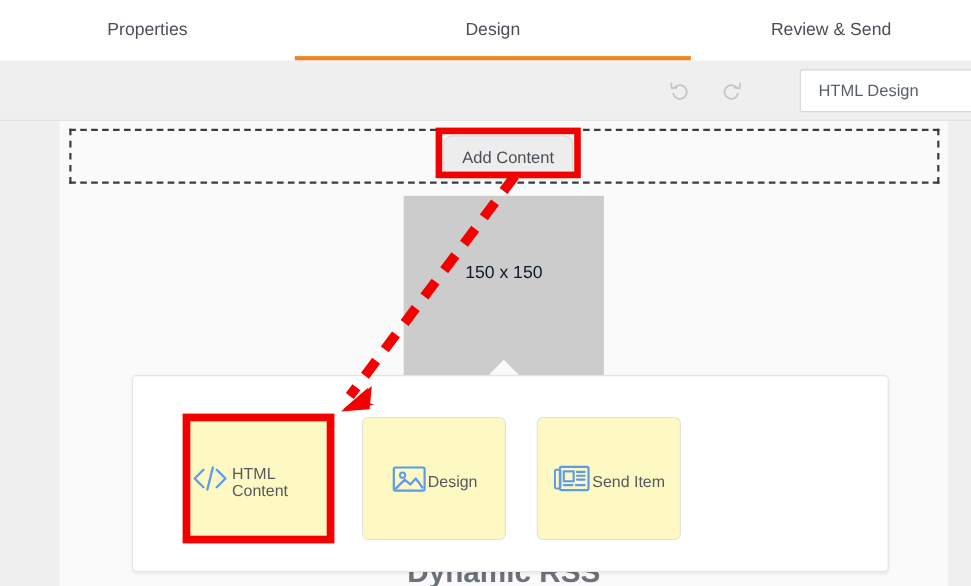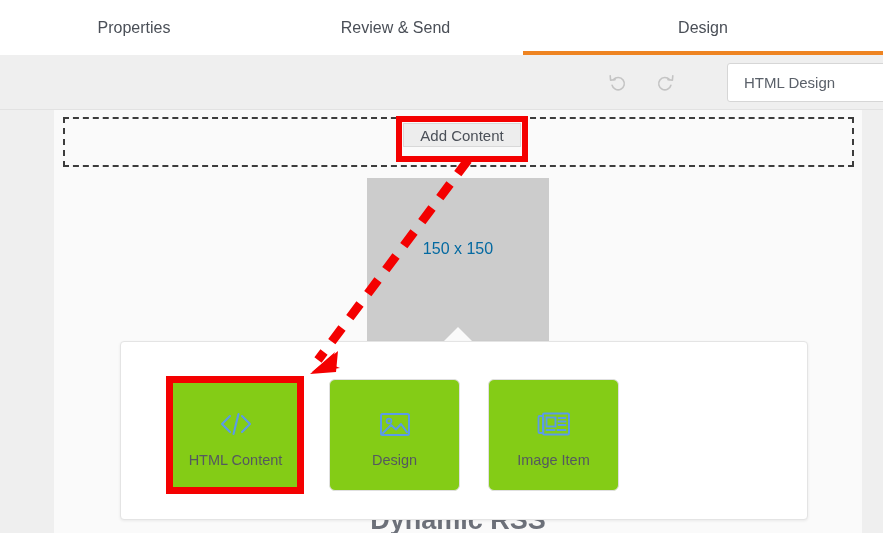--- a/index.html
+++ b/index.html
@@ -111,24 +111,24 @@
     width: 791px;
     height: 60px;
     border: 2px dashed #3c3c3c;
     z-index: 2;
   }
 
   
   .add-content-btn {
     position: absolute;
     top: 123px; left: 403px;
-    width: 118px; height: 24px;
+    width: 118px; height: 40px;
     background: #ededed;
     border: 1px solid #d8d8d8;
-    border-radius: 0;
+    border-radius: 8px;
     display: flex;
     align-items: center;
     justify-content: center;
     font-size: 15px;
     color: #4a4f57;
     cursor: pointer;
     z-index: 6;
   }
 
   
@@ -148,21 +148,21 @@
     width: 182px; height: 165px;
     background: #cccccc;
     z-index: 2;
   }
   .img-placeholder-label {
     position: absolute;
     top: 62px; left: 0;
     width: 182px;
     text-align: center;
     font-size: 16px;
-    color: #0369a1;
+    color: #0f172a;
   }
   .img-caret {
     position: absolute;
     left: 74px; bottom: -1px;
     width: 0; height: 0;
     border-left: 17px solid transparent;
     border-right: 17px solid transparent;
     border-bottom: 17px solid #fafafa;
   }
 
@@ -192,25 +192,25 @@
   }
   .picker-cards {
     position: absolute;
     top: 37px; left: 49px;
     display: flex;
     gap: 28px;
   }
   .picker-card {
     width: 131px;
     height: 112px;
-    background: #84cc16;
+    background: #fef9c3;
     border: 1px solid #e0e0e0;
     border-radius: 6px;
     display: flex;
-    flex-direction: column;
+    flex-direction: row;
     align-items: center;
     justify-content: center;
     cursor: pointer;
   }
   .picker-card .card-icon {
     height: 42px;
     display: flex;
     align-items: center;
     justify-content: center;
   }
@@ -241,26 +241,26 @@
 </style>
 </head>
 <body>
 
 <div id="app">
 
   <div class="tabbar">
     <div class="tab tab-properties">
       <span>Properties</span>
     </div>
-    <div class="tab tab-review">
-      <span>Review &amp; Send</span>
-    </div>
     <div class="tab tab-design">
       <span>Design</span>
       <div class="tab-underline"></div>
+    </div>
+    <div class="tab tab-review">
+      <span>Review &amp; Send</span>
     </div>
   </div>
 
   <div class="toolbar">
     <div class="undo-btn">
       <svg width="24" height="24" viewBox="0 0 24 24">
         <path d="M7.5 8.5 A6.2 6.2 0 1 1 6.1 14.2" fill="none" stroke="#c4c4c4" stroke-width="1.6" stroke-linecap="round"></path>
         <path d="M4.2 4.8 L4.6 9.3 L9.1 8.6" fill="none" stroke="#c4c4c4" stroke-width="1.6" stroke-linecap="round" stroke-linejoin="round"></path>
       </svg>
     </div>
@@ -321,21 +321,21 @@
 
       <div class="picker-card">
         <div class="card-icon">
           <svg width="36" height="30" viewBox="0 0 36 30">
             <rect x="2.5" y="7" width="5" height="17" rx="1" fill="none" stroke="#5b9be8" stroke-width="1.8"></rect>
             <rect x="7" y="4.5" width="26" height="21" rx="1.2" fill="none" stroke="#5b9be8" stroke-width="2"></rect>
             <rect x="10.5" y="8.5" width="9" height="9" fill="none" stroke="#5b9be8" stroke-width="1.9"></rect>
             <path d="M22.5 9 H29.5 M22.5 12.5 H29.5 M22.5 16 H29.5 M10.5 21 H18.5 M21.5 21 H29.5" stroke="#5b9be8" stroke-width="1.9" stroke-linecap="round"></path>
           </svg>
         </div>
-        <div class="card-label">Image Item</div>
+        <div class="card-label">Send Item</div>
       </div>
 
     </div>
   </div>
 
   <div class="hl-html-card"></div>
 
   <svg class="arrow-svg">
     <line x1="468" y1="160" x2="318" y2="360" stroke="#f40000" stroke-width="9" stroke-dasharray="17 13" stroke-linecap="butt"></line>
     <polygon points="312,372 335,352 330,364 340,368" fill="#f40000"></polygon>

